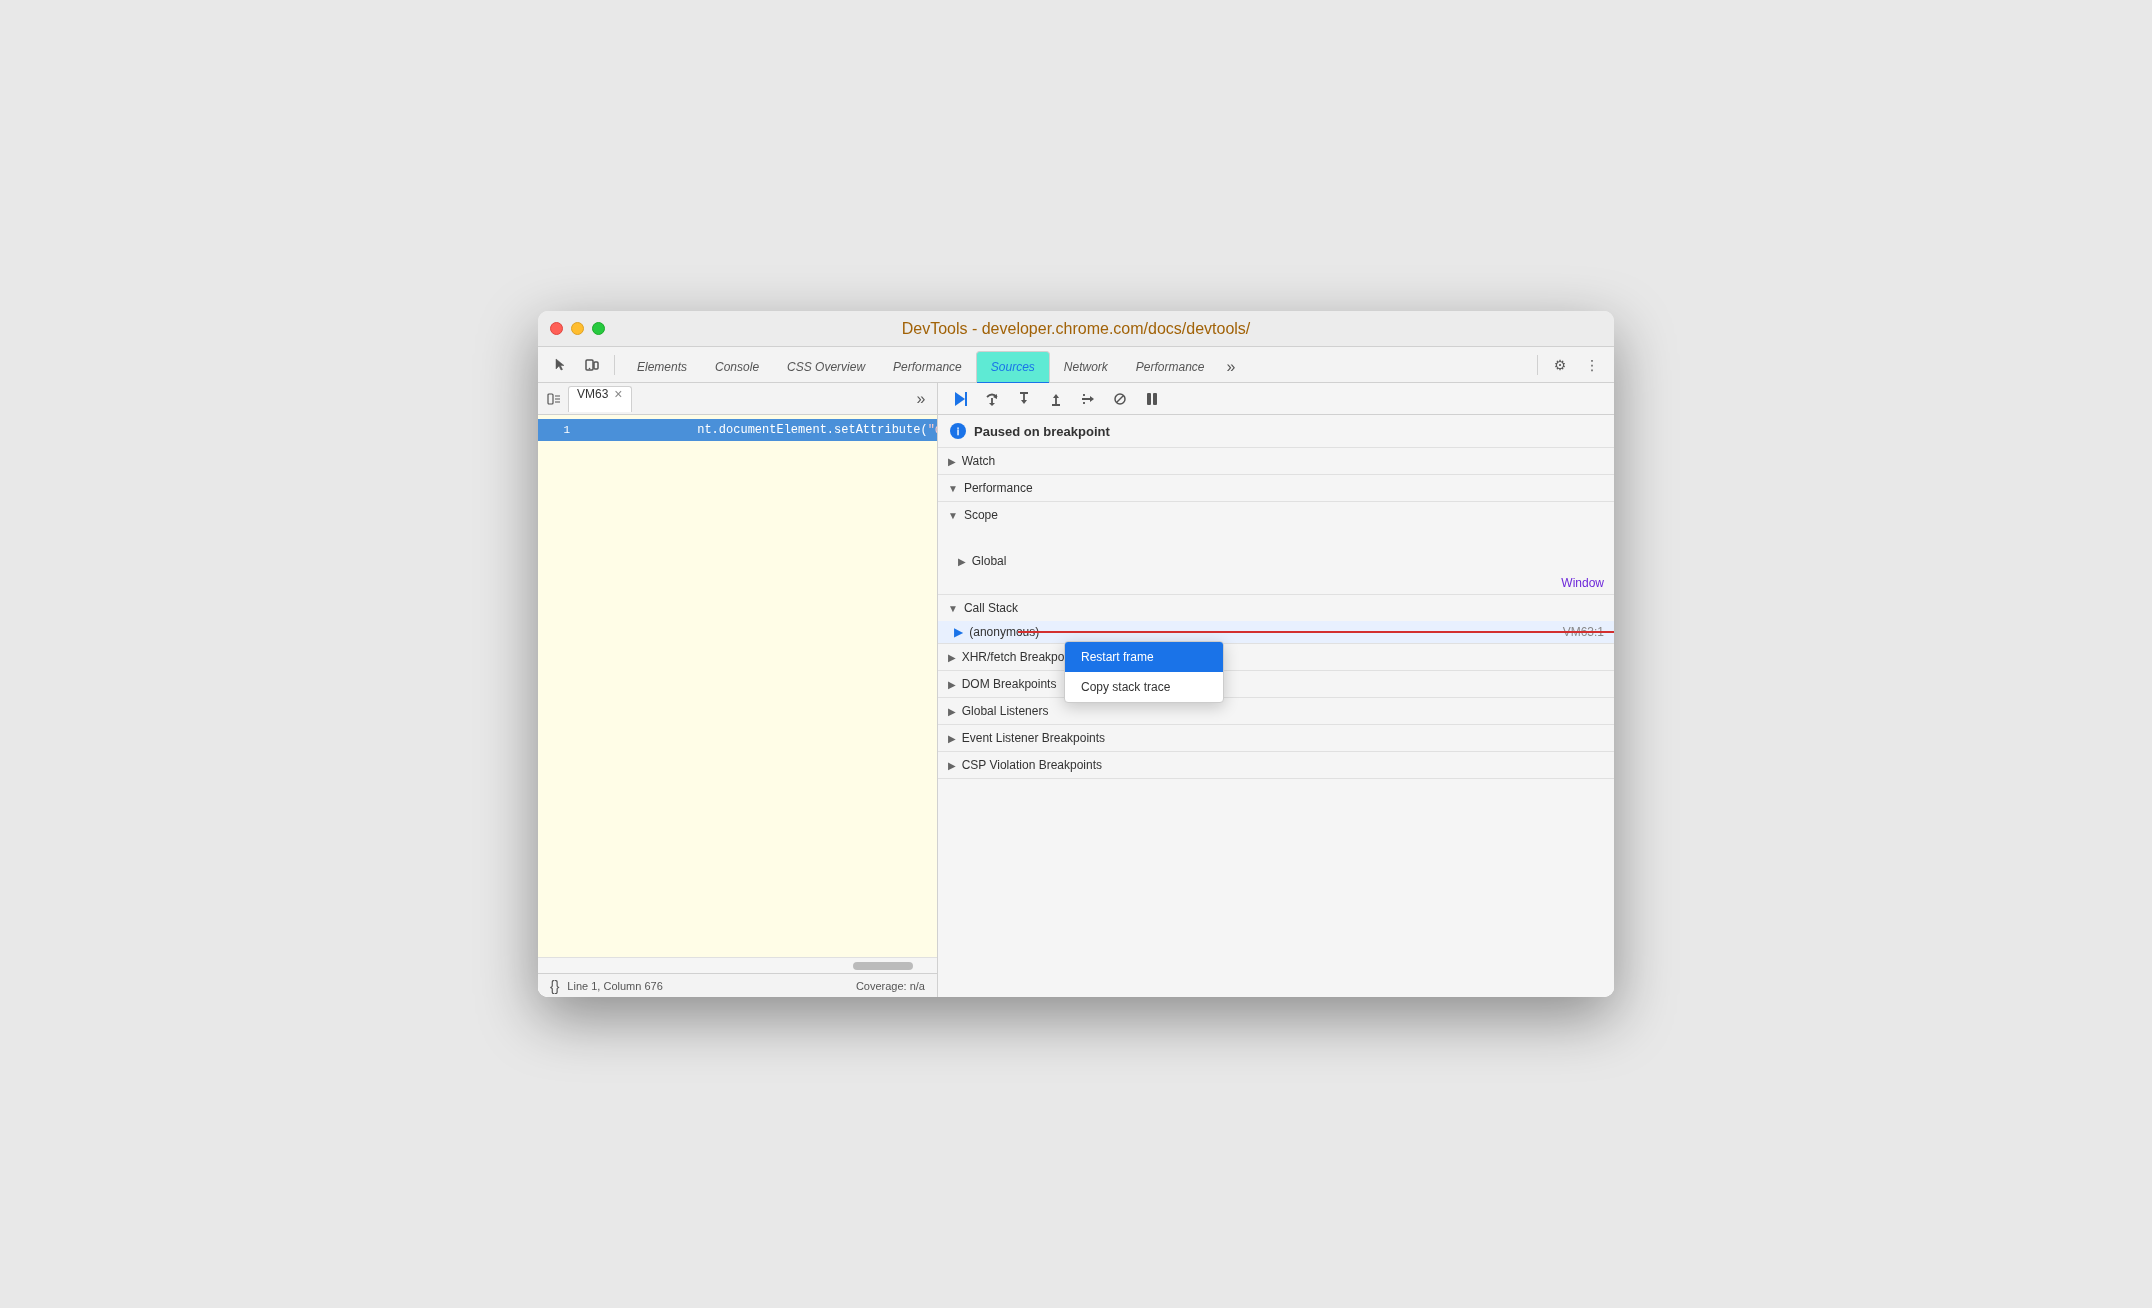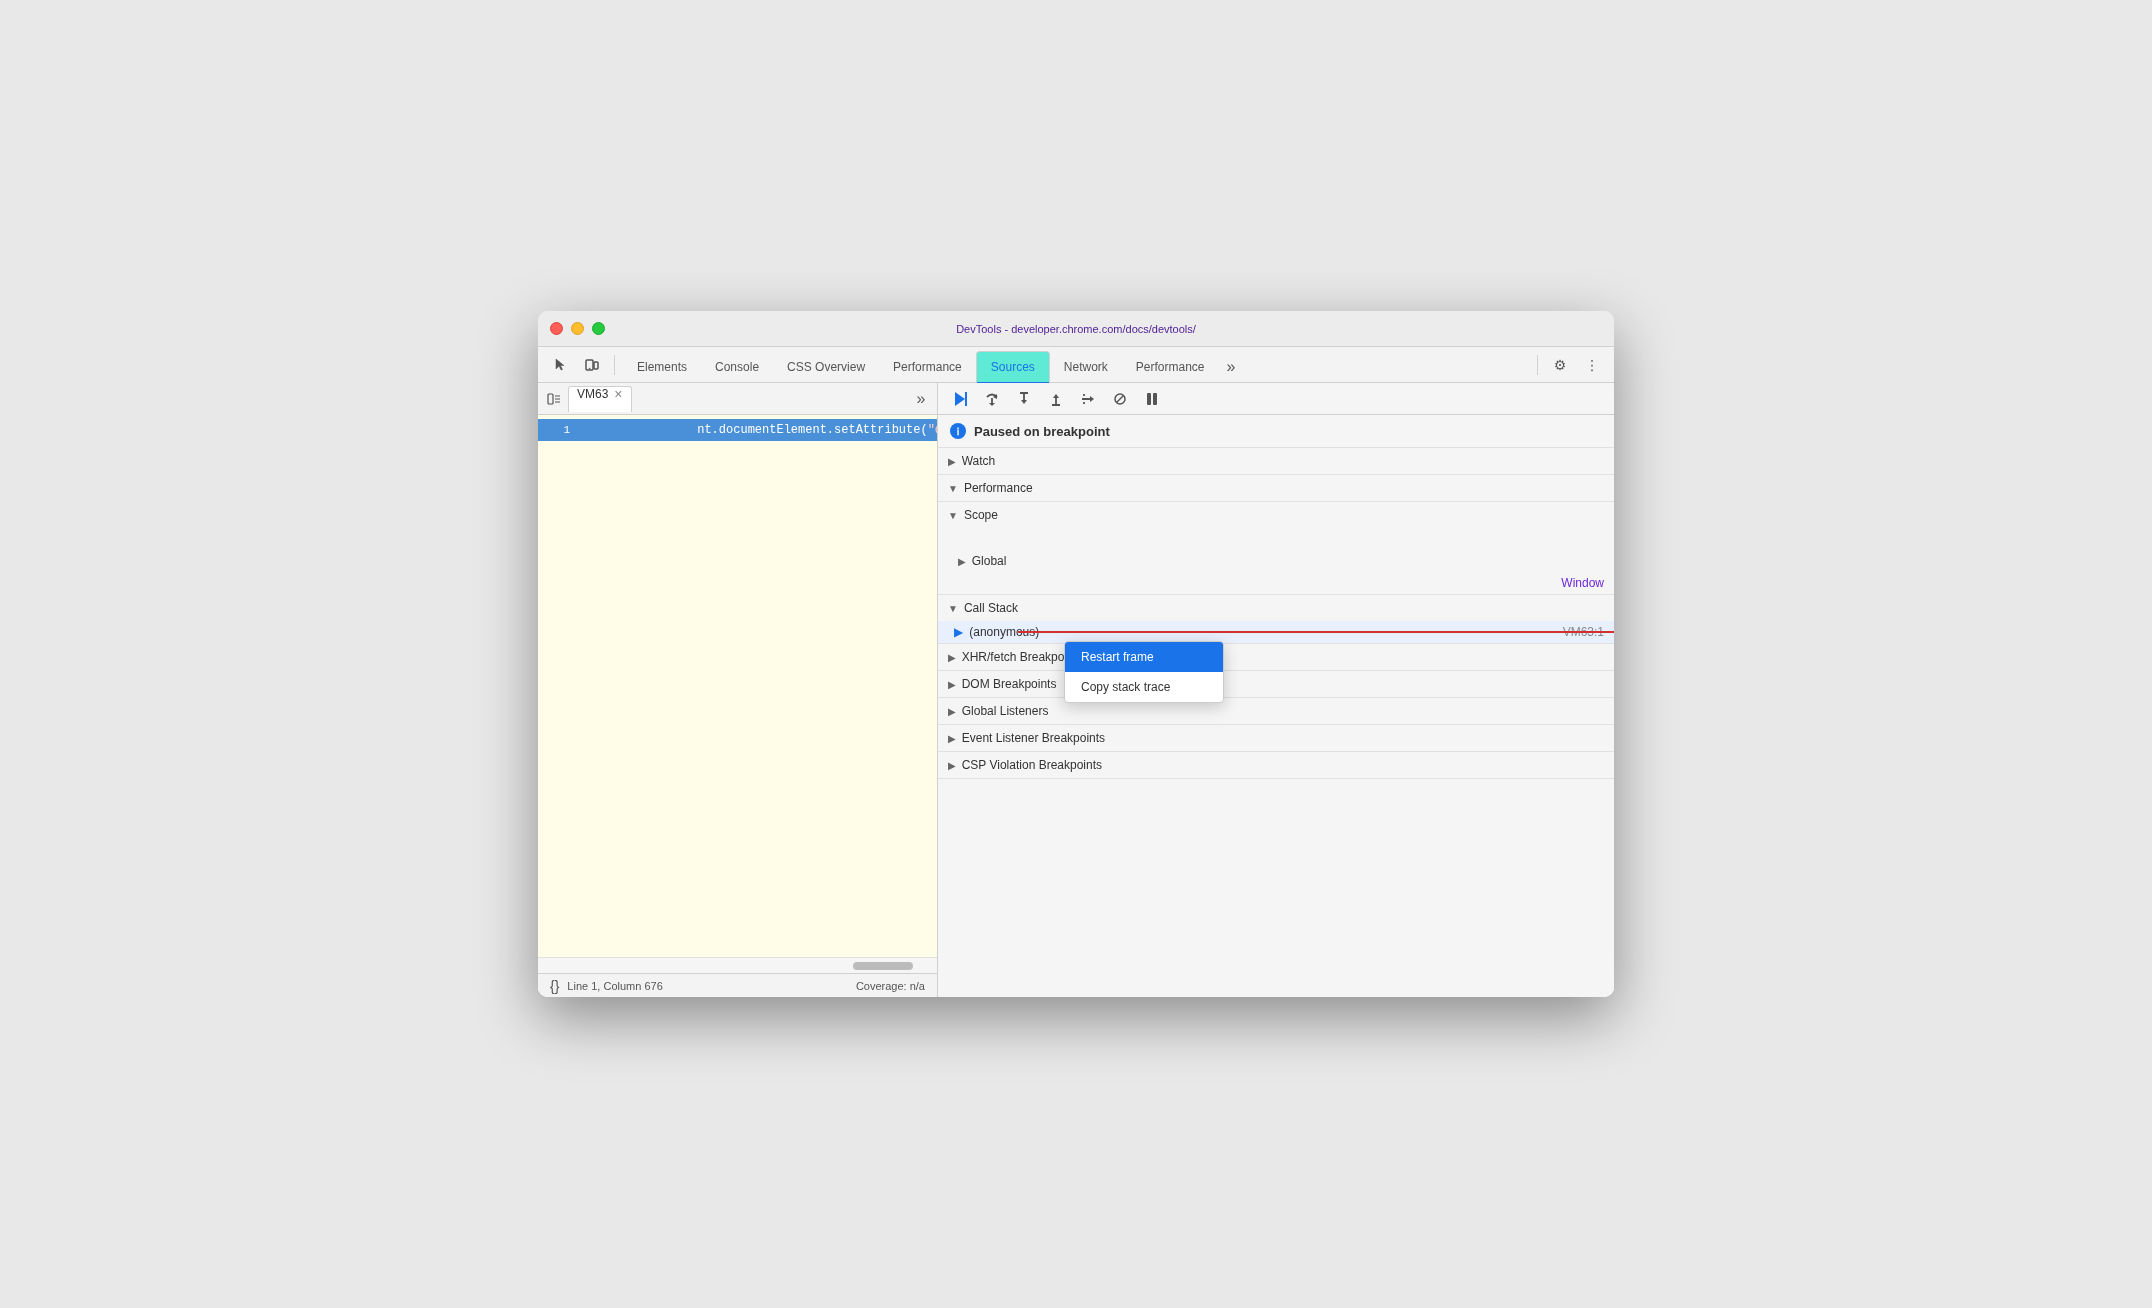--- a/index.html
+++ b/index.html
@@ -39,22 +39,22 @@
       height: 13px;
       border-radius: 50%;
     }
     .traffic-light.red { background: #ff5f56; border: 1px solid #e0443e; }
     .traffic-light.yellow { background: #ffbd2e; border: 1px solid #dea123; }
     .traffic-light.green { background: #27c93f; border: 1px solid #1aab29; }
     .title-bar-title {
       position: absolute;
       left: 50%;
       transform: translateX(-50%);
-      font-size: 11px;
-      color: #4c1d95;
+      font-size: 16px;
+      color: #a16207;
     }
 
     
     .devtools {
       background: #ffffff;
       display: flex;
       flex-direction: column;
       height: 650px;
     }
 
@@ -89,20 +89,21 @@
       height: 32px;
       padding: 0 14px;
       display: flex;
       align-items: center;
       font-size: 12px;
       color: #555;
       cursor: pointer;
       border-radius: 4px 4px 0 0;
       white-space: nowrap;
       position: relative;
+      font-style: italic;
     }
     .tab.active {
       background: #5eead4;
       color: #1a73e8;
       border-top: 1px solid #d0d0d0;
       border-left: 1px solid #d0d0d0;
       border-right: 1px solid #d0d0d0;
     }
     .tab.active::after {
       content: '';

